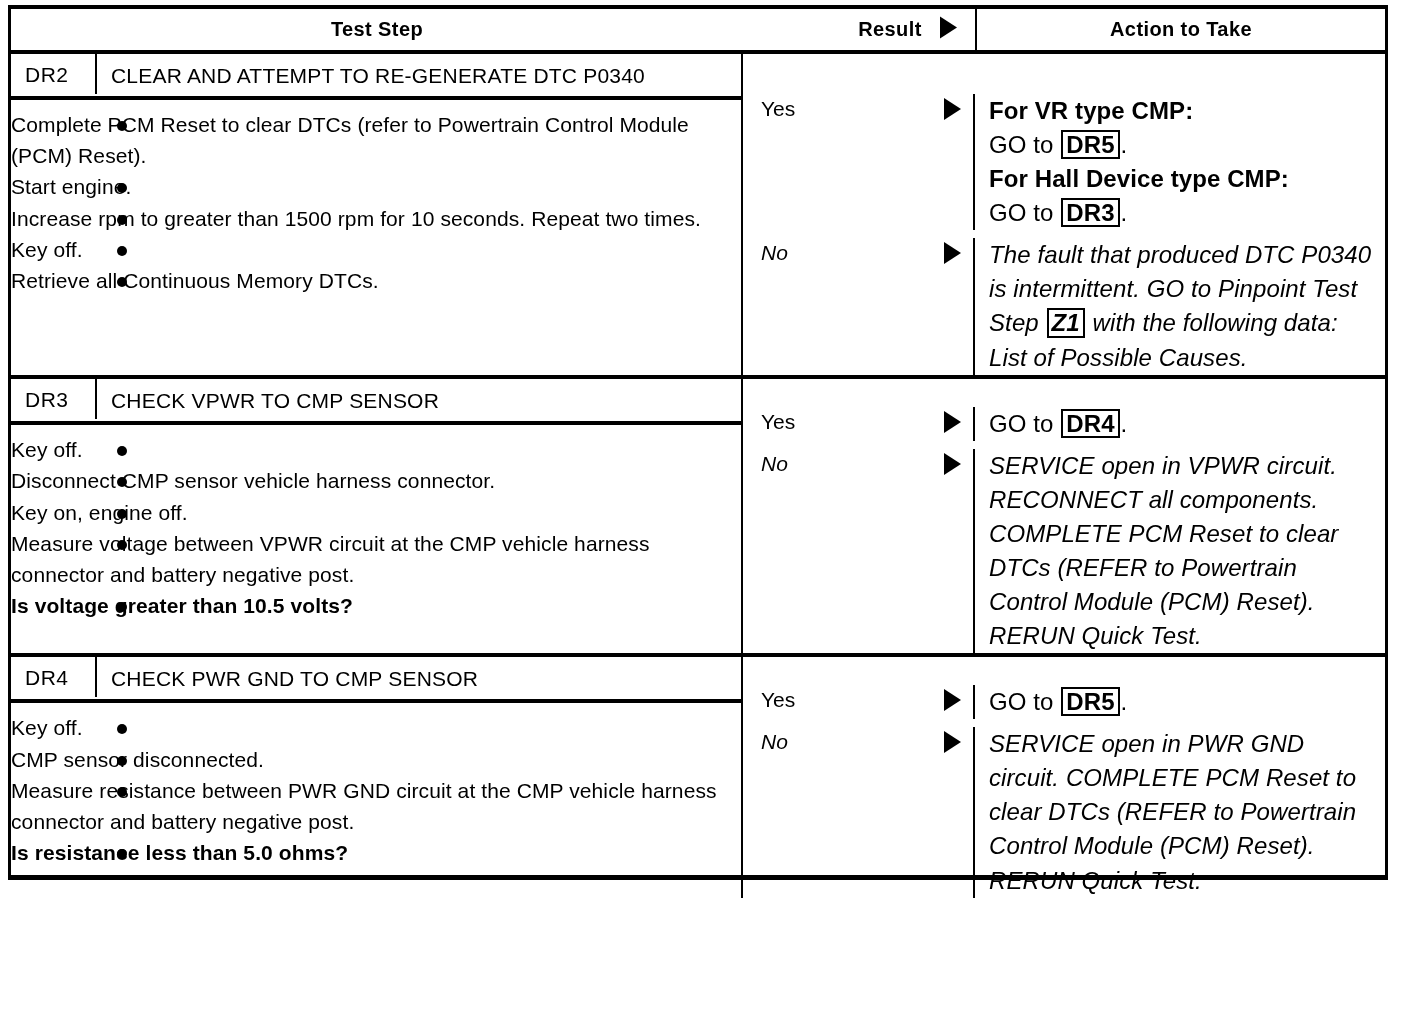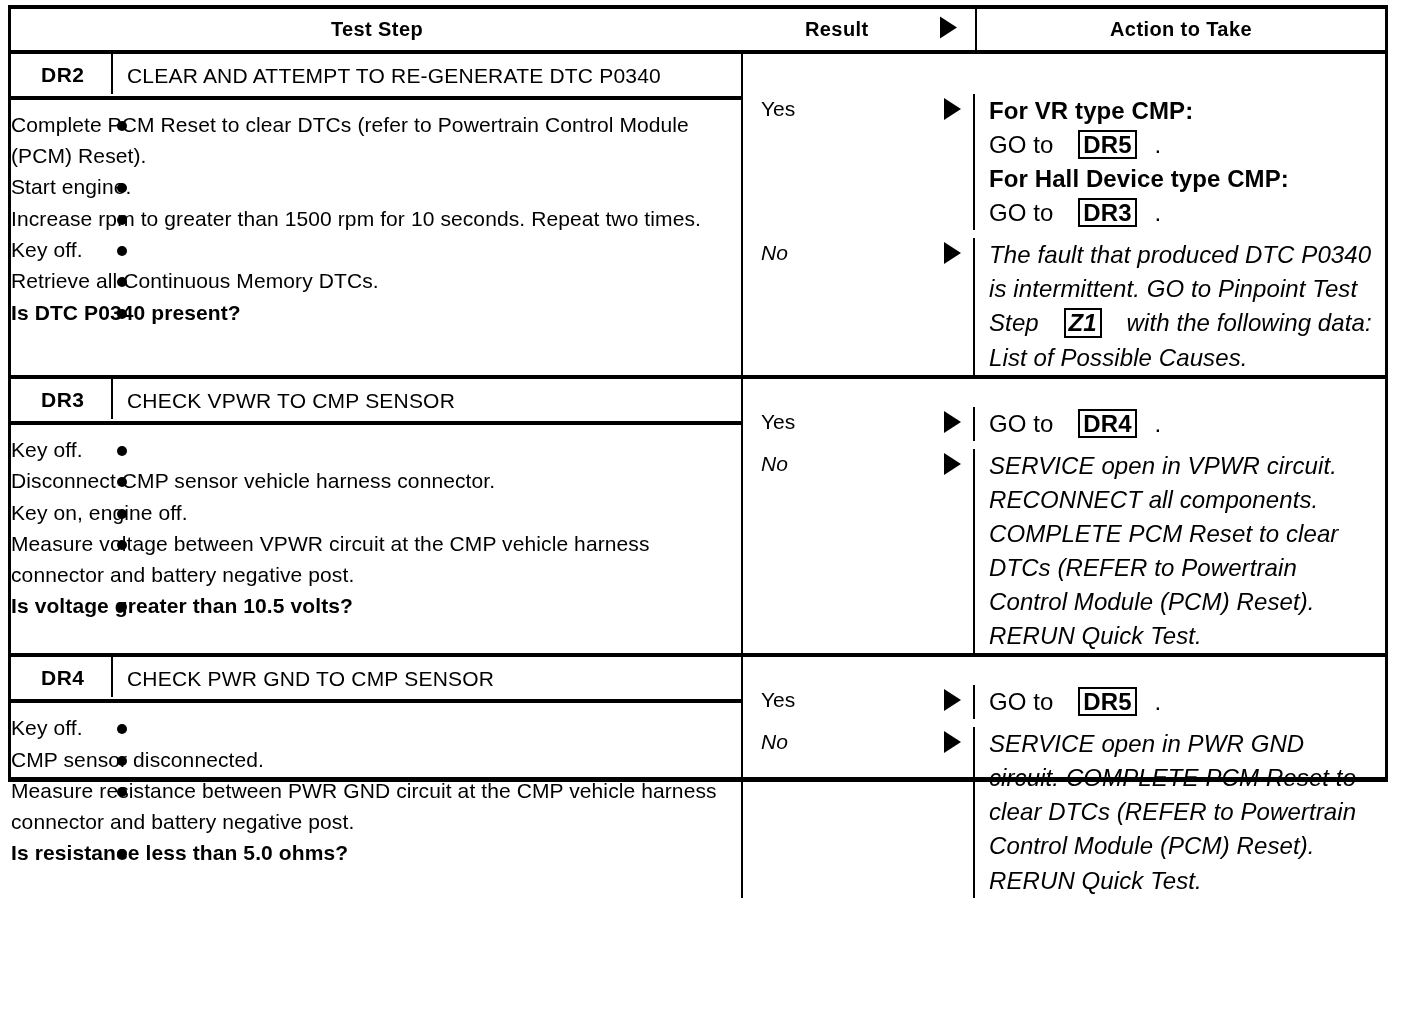--- a/index.html
+++ b/index.html
@@ -21,21 +21,21 @@
     background: #ffffff;
     overflow: hidden;
   }
 
   
   .dtable {
     position: absolute;
     left: 8px;
     top: 5px;
     width: 1380px;
-    height: 777px;
+    height: 875px;
     box-sizing: border-box;
     border: 3px solid #000;
     border-top-width: 4px;
     border-bottom-width: 5px;
     background: #fff;
   }
 
   .row {
     display: flex;
     width: 100%;
@@ -54,21 +54,21 @@
     box-sizing: border-box;
     font-weight: bold;
     font-size: 20px;
     letter-spacing: 0.4px;
   }
   .header-step   { width: 732px; }
   .header-result {
     width: 234px;
     border-right: 2px solid #000;
     position: relative;
-    justify-content: flex-start;
+    justify-content: center;
     padding-left: 62px;
   }
   .header-action { width: 408px; }
   .header-result .hdr-tri {
     position: absolute;
     right: 18px;
     top: 50%;
     transform: translateY(-50%);
   }
 
@@ -102,25 +102,24 @@
     display: flex;
     align-items: flex-start;
     box-sizing: border-box;
     border-bottom: 4px solid #000;
     min-height: 46px;
   }
   .step-id {
     width: 86px;
     box-sizing: border-box;
     border-right: 2px solid #000;
-    font-weight: bold;
+    font-weight: normal;
     font-size: 21px;
     padding: 9px 0 7px 14px;
     letter-spacing: 0.5px;
-    margin-left: 16px;
   }
   .step-title {
     flex: 1;
     box-sizing: border-box;
     padding: 8px 10px 7px 14px;
     font-size: 21px;
     line-height: 1.30;
     letter-spacing: 0.2px;
   }
 
@@ -191,21 +190,21 @@
     letter-spacing: 0.1px;
   }
   .action-cell .bold-line { font-weight: bold; }
 
   .boxref {
     display: inline-block;
     border: 2px solid #000;
     padding: 0 3px;
     font-weight: bold;
     line-height: 1.05;
-    margin: 0 18px;
+    margin: 0 1px;
   }
 
   
   .pad-sm { height: 6px; }
   .pad-md { height: 18px; }
 </style>
 </head>
 <body>
 
 <div class="page">
@@ -226,21 +225,20 @@
             <div class="title-row">
               <div class="step-id">DR2</div>
               <div class="step-title">CLEAR AND ATTEMPT TO RE-GENERATE DTC P0340</div>
             </div>
             <ul class="bullets">
               <li class="">Complete PCM Reset to clear DTCs (refer to Powertrain Control Module (PCM) Reset).</li>
               <li class="">Start engine.</li>
               <li class="">Increase rpm to greater than 1500 rpm for 10 seconds. Repeat two times.</li>
               <li class="">Key off.</li>
               <li class="">Retrieve all Continuous Memory DTCs.</li>
-              <li class="bold">Is DTC P0340 present?</li>
             </ul>
           </div>
           <div class="right-pane">
             <div class="pad-md"></div>
             <div class="branch">
               <div class="result-cell"><span>Yes</span><span class="tri"></span></div>
               <div class="action-cell">
                 <div class="bold-line">For VR type CMP:</div>
                 <div><span>GO to </span><span class="boxref">DR5</span><span>.</span></div>
                 <div class="bold-line">For Hall Device type CMP:</div>

